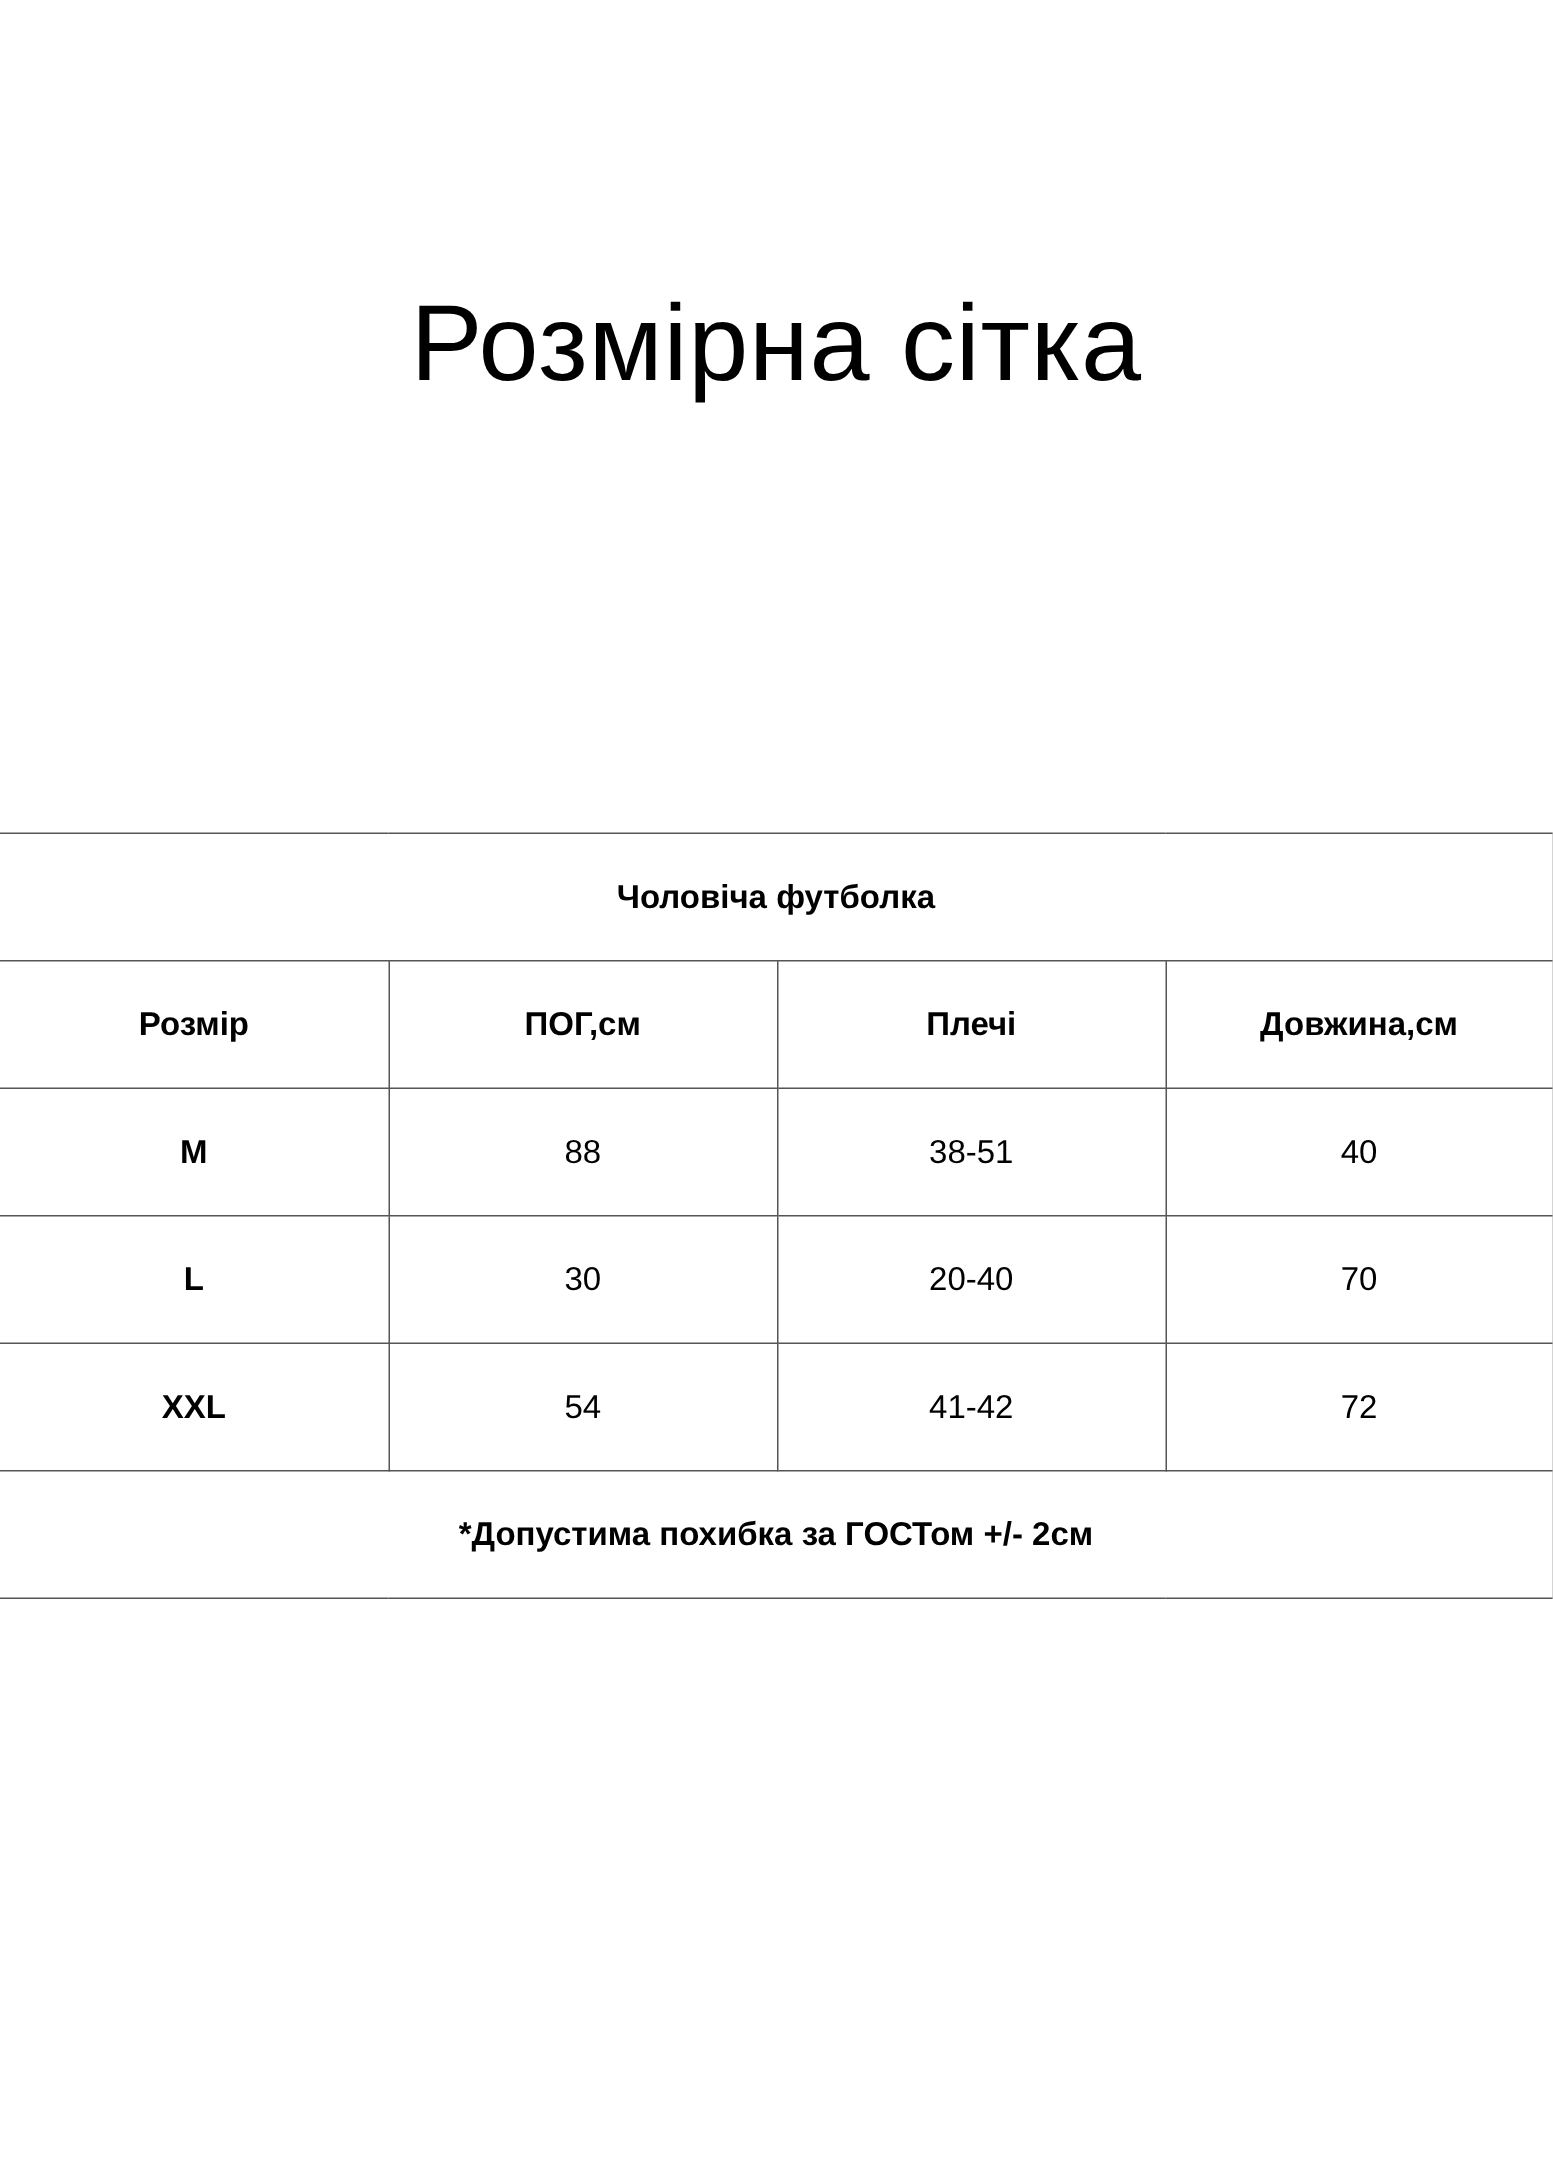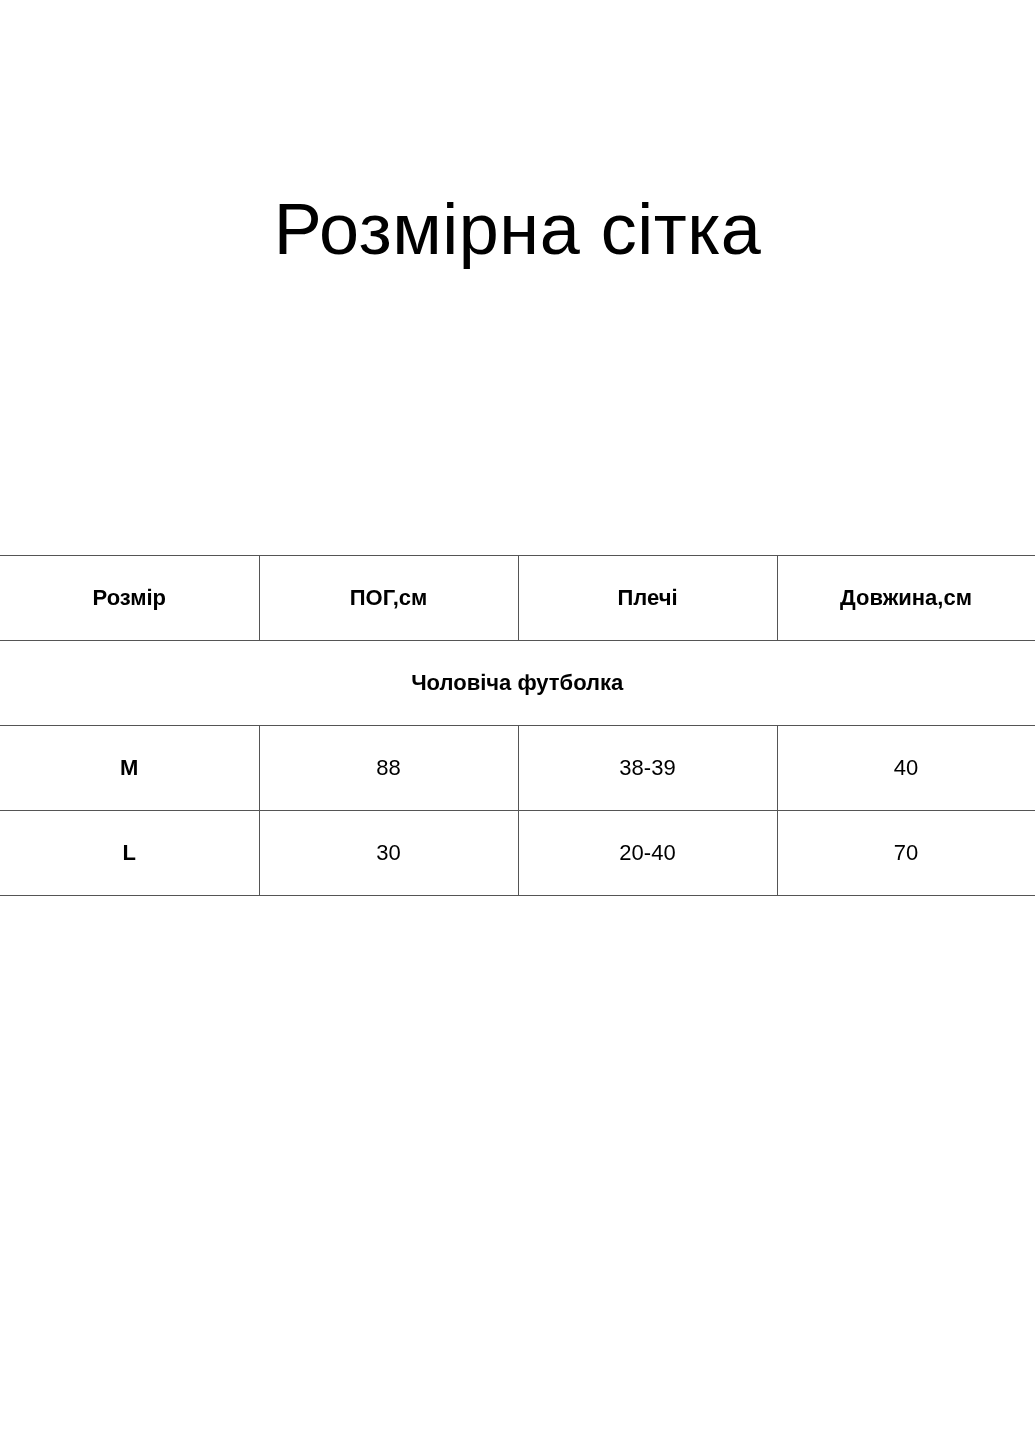--- a/index.html
+++ b/index.html
@@ -23,34 +23,43 @@
 
 <table class="sizes">
   <colgroup>
       <col style="width:259px">
       <col style="width:259px">
       <col style="width:259px">
       <col style="width:258px">
     </colgroup>
   <tbody>
       <tr>
+    <td colspan="4" class="caption">Чоловіча футболка</td>
+  </tr>
+  <tr>
     <td class="bold">Розмір</td>
     <td class="bold">ПОГ,см</td>
     <td class="bold">Плечі</td>
     <td class="bold">Довжина,см</td>
   </tr>
   <tr>
-    <td colspan="4" class="caption">Чоловіча футболка</td>
-  </tr>
-  <tr>
     <td class="bold">M</td>
     <td>88</td>
-    <td>38-39</td>
+    <td>38-51</td>
     <td>40</td>
   </tr>
   <tr>
     <td class="bold">L</td>
     <td>30</td>
     <td>20-40</td>
     <td>70</td>
   </tr>
+  <tr>
+    <td class="bold">XXL</td>
+    <td>54</td>
+    <td>41-42</td>
+    <td>72</td>
+  </tr>
+  <tr>
+    <td colspan="4" class="note">*Допустима похибка за ГОСТом +/- 2см</td>
+  </tr>
 </tbody>
   </table>
 
 </body></html>

